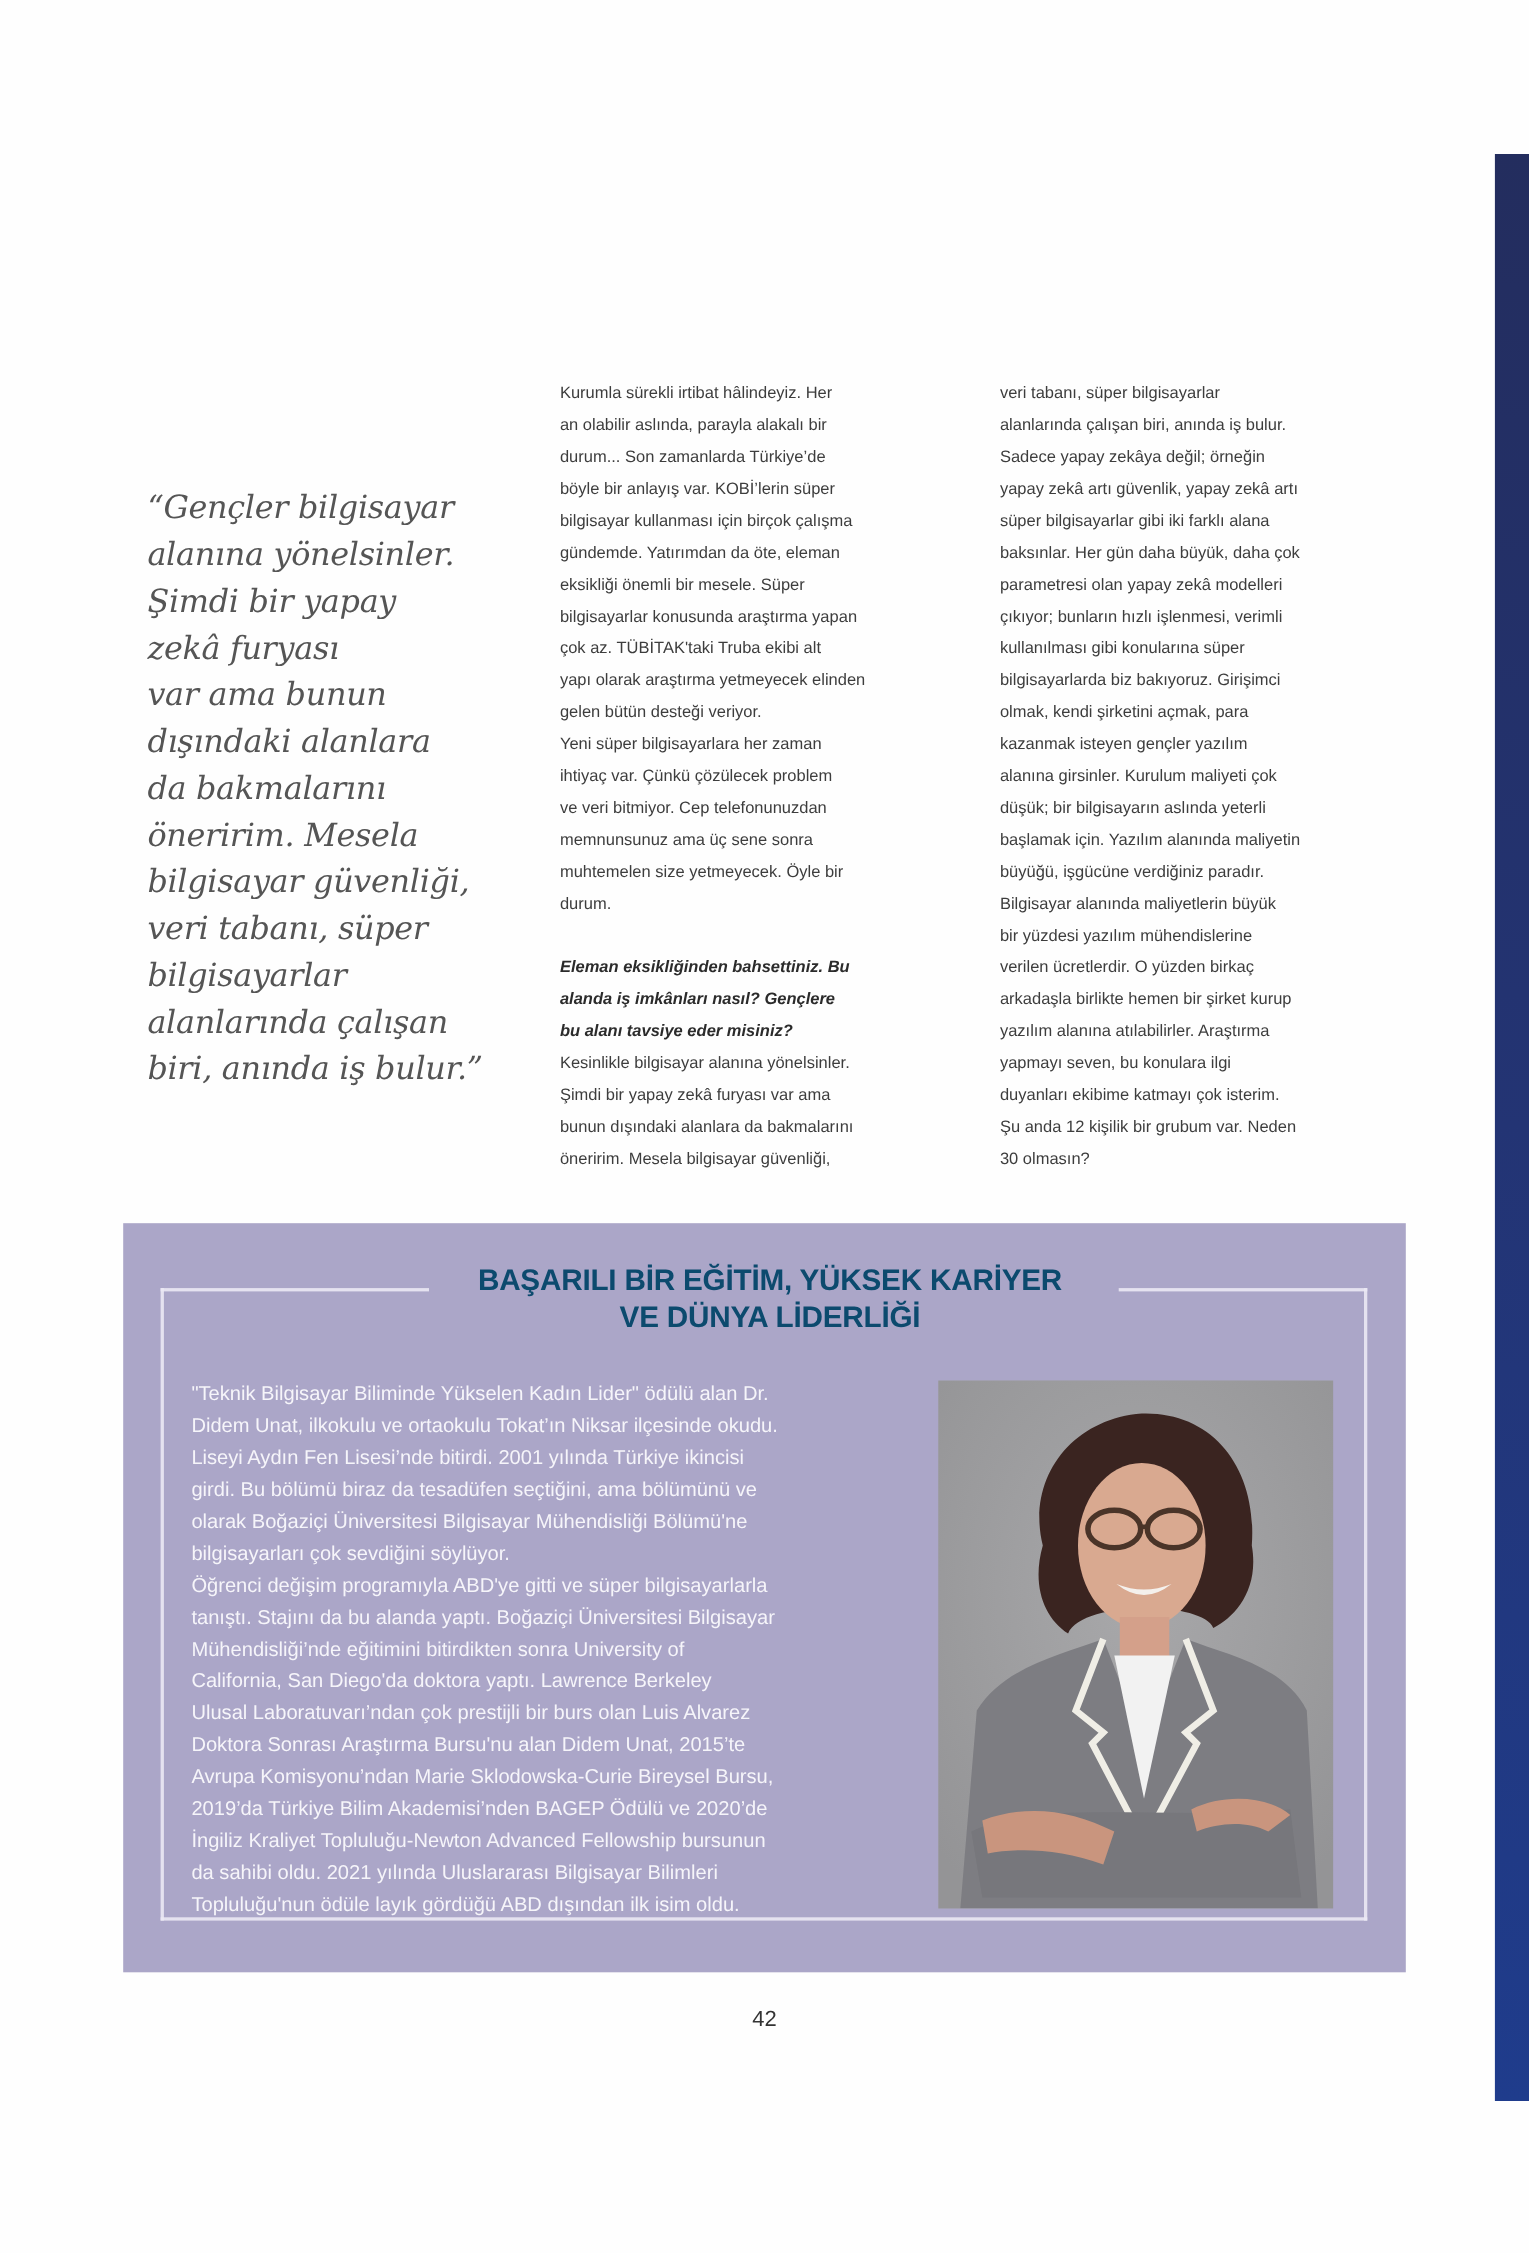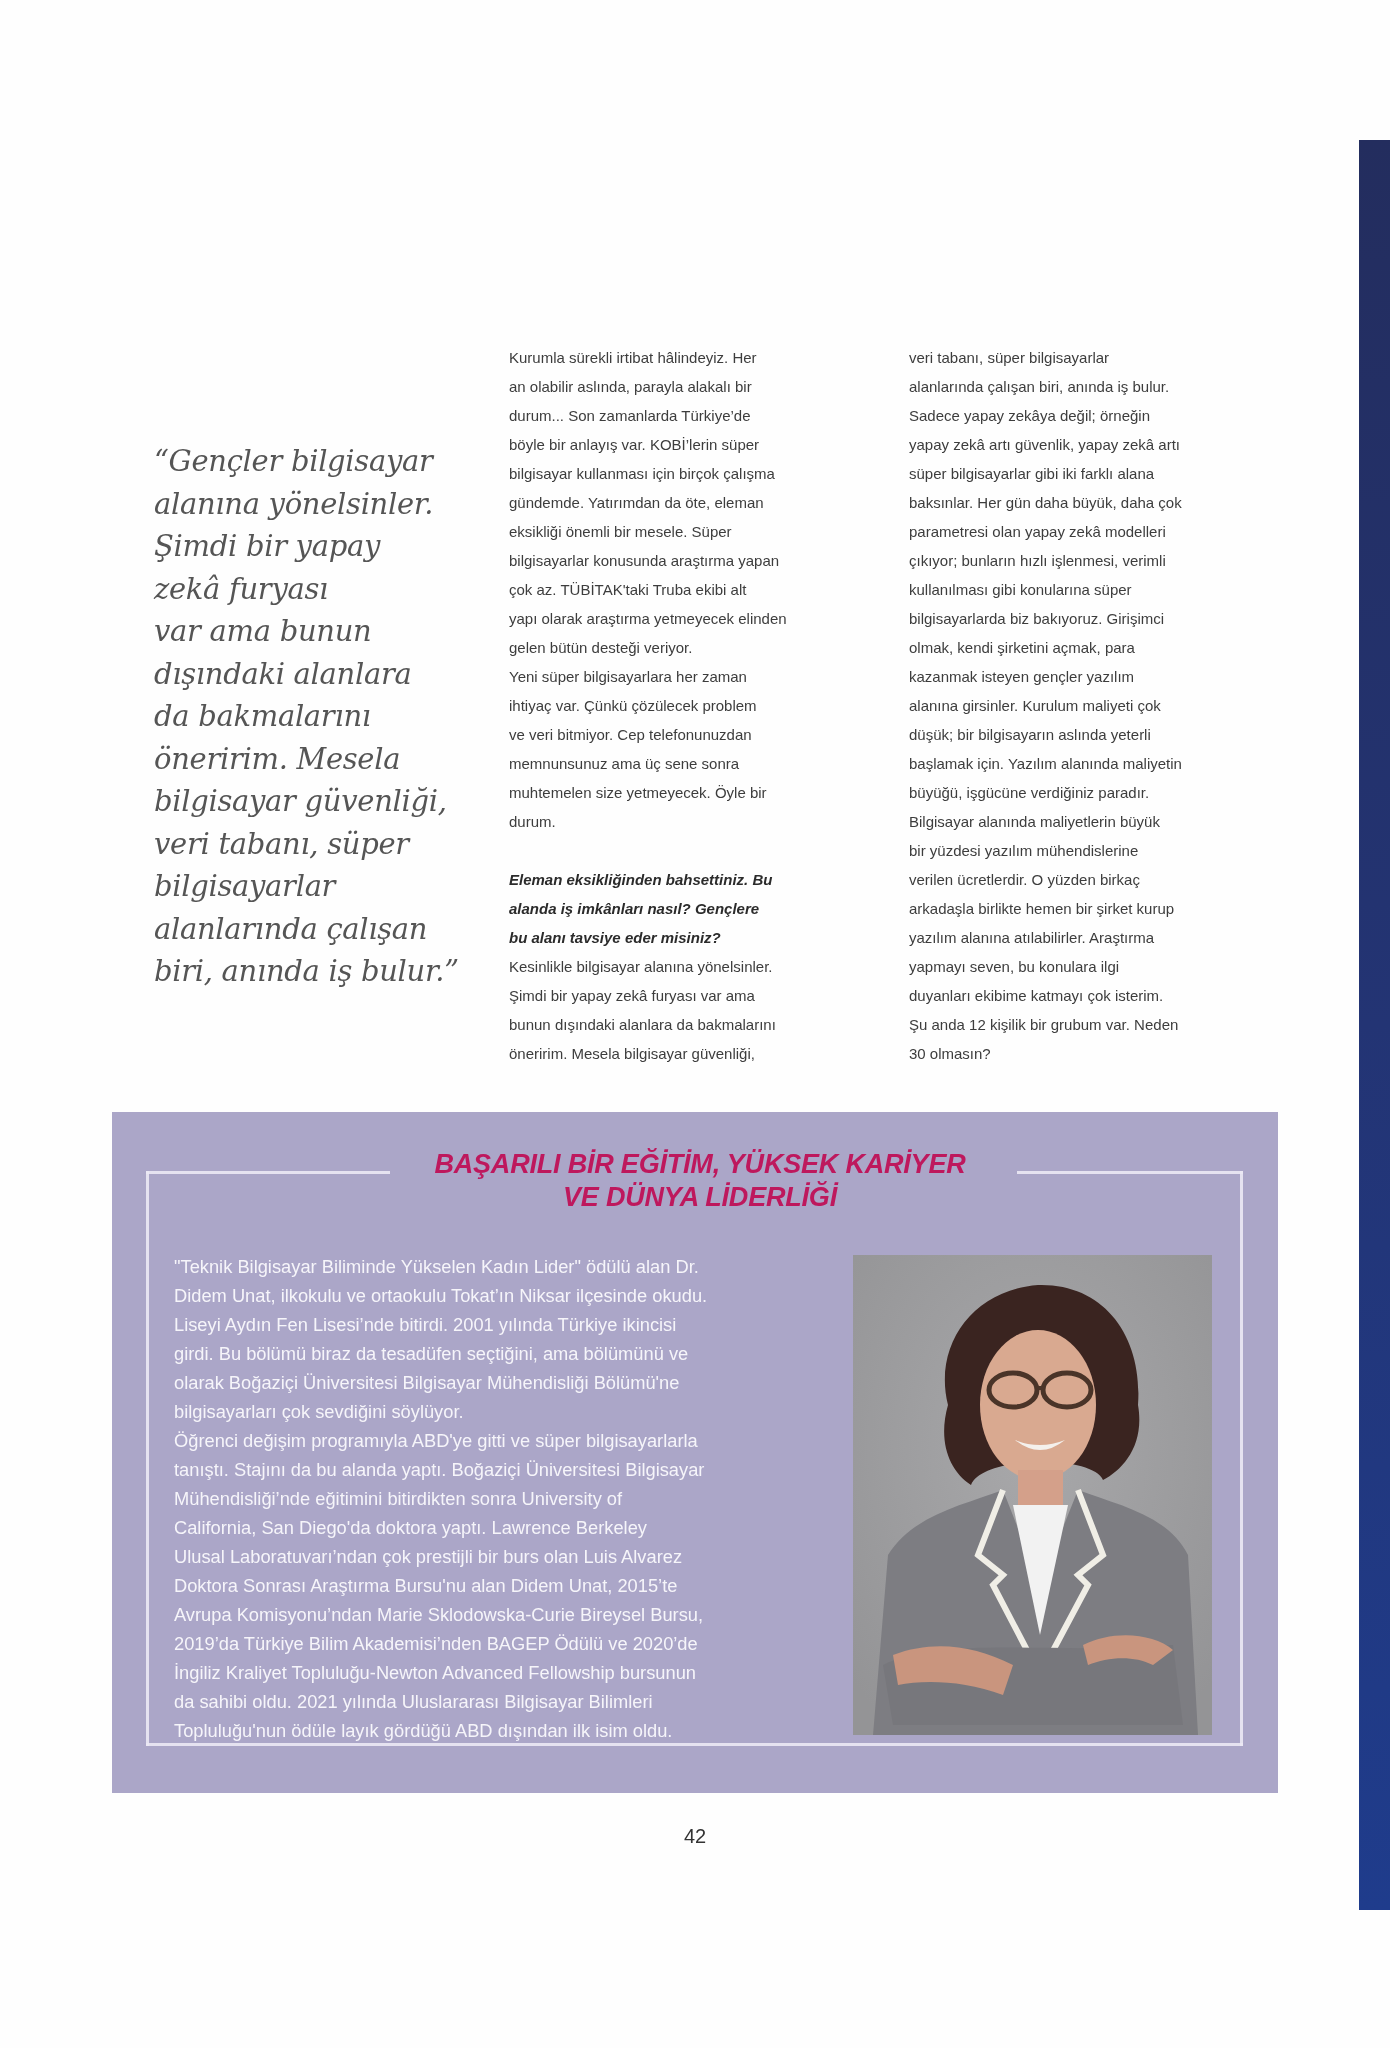--- a/index.html
+++ b/index.html
@@ -12,21 +12,21 @@
   .side-bar {
     position: absolute; left: 1359px; top: 140px; width: 31px; height: 1770px;
     background: linear-gradient(180deg, #232d5e 0%, #233474 50%, #1f3c8c 100%);
   }
   .pull-quote {
     position: absolute; left: 134px; top: 440px; width: 310px;
     font-family: "DejaVu Serif", "Liberation Serif", serif;
     font-style: italic; font-size: 29px; line-height: 42.5px;
     color: #555555; letter-spacing: -0.3px;
   }
-  .pull-quote .line { display: block; white-space: nowrap; margin-left: 20px; }
+  .pull-quote .line { display: block; white-space: nowrap; }
   .col {
     position: absolute; top: 343px; width: 380px;
     font-size: 15px; line-height: 29px; color: #3d3d3d;
   }
   .col-mid { left: 509px; }
   .col-right { left: 909px; }
   .col .line { display: block; white-space: nowrap; }
   .col .line.bold { font-weight: bold; color: #2b2b2b; font-style: italic; }
   .col .gap { display: block; height: 29px; }
 
@@ -38,22 +38,22 @@
     position: absolute; background: #ebe9f4; opacity: 0.9;
   }
   .frame-top-left { left: 146px; top: 1171px; width: 244px; height: 3px; }
   .frame-top-right { left: 1017px; top: 1171px; width: 226px; height: 3px; }
   .frame-left { left: 146px; top: 1171px; width: 3px; height: 575px; }
   .frame-right { left: 1240px; top: 1171px; width: 3px; height: 575px; }
   .frame-bottom { left: 146px; top: 1743px; width: 1097px; height: 3px; }
 
   .bio-title {
     position: absolute; left: 380px; top: 1148px; width: 640px;
-    text-align: center; color: #be185d; font-weight: bold;
-    font-size: 27px; line-height: 33px; letter-spacing: -0.2px; font-style: italic;
+    text-align: center; color: #0c4a6e; font-weight: bold;
+    font-size: 27px; line-height: 33px; letter-spacing: -0.2px;
   }
   .bio-title .line { display: block; }
   .bio-text {
     position: absolute; left: 174px; top: 1252px; width: 640px;
     color: #f6f5fa; font-size: 18.3px; line-height: 29px;
   }
   .bio-text .line { display: block; white-space: nowrap; }
 
   .photo {
     position: absolute; left: 853px; top: 1255px; width: 359px; height: 480px;

